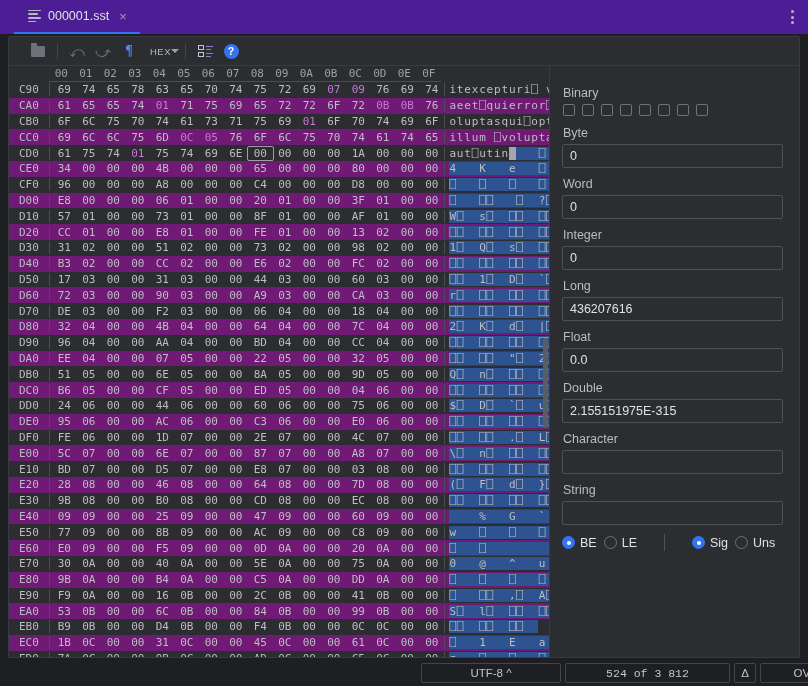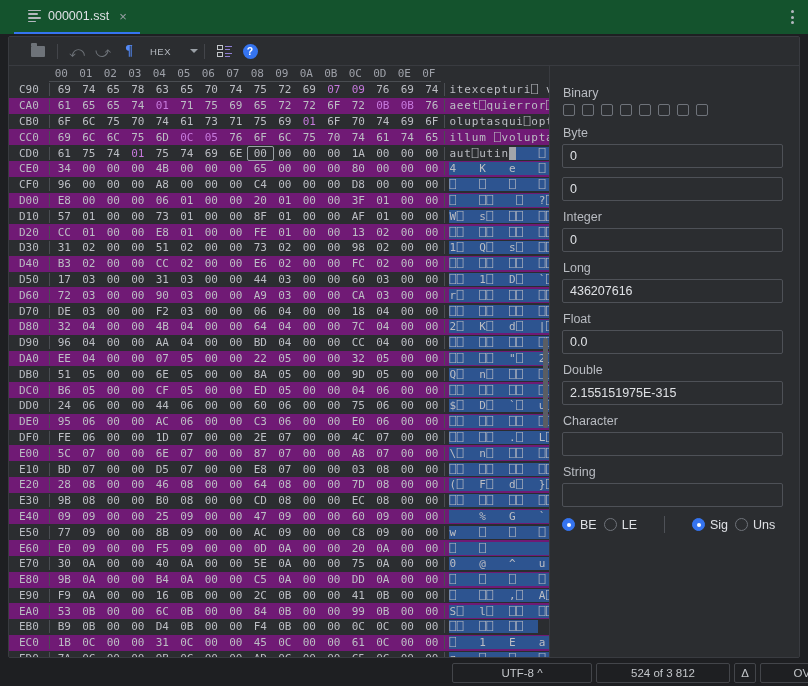--- a/index.html
+++ b/index.html
@@ -7,21 +7,21 @@
     width: 808px; height: 686px;
     background: #2b2d30;
     font-family: "Liberation Sans", sans-serif;
     overflow: hidden;
   }
   #app { position: relative; width: 808px; height: 686px; background: #1e1f22; }
 
   
   .tabbar {
     position: absolute; left: 0; top: 0; width: 808px; height: 34px;
-    background: #14532d; display: flex; 
+    background: #4c1d95; display: flex; 
   }
   .tab {
     display: flex; align-items: center; gap: 7px;
     height: 34px; padding: 0 10px 0 14px; margin-left: 14px;
     border-bottom: 2px solid #3574f0;
     color: #dfe1e5; font-size: 12.5px;
   }
   .tab-icon { display: inline-flex; flex-direction: column; gap: 2px; width: 13px; }
   .tab-icon i { display: block; height: 1.6px; background: #b4b8bf; border-radius: 1px; }
   .tab-icon i:nth-child(1) { width: 13px; }
@@ -49,21 +49,21 @@
   }
   .tbtn {
     width: 26px; height: 22px; display: flex; align-items: center; justify-content: center;
     cursor: pointer; border-radius: 3px;
   }
   .tsep { width: 1px; height: 15px; background: #43454a; margin: 0 6px; }
   .folder-ico { width: 14px; height: 11px; background: #6e7379; border-radius: 1px; position: relative; }
   .folder-ico::before { content: ""; position: absolute; left: 0; top: -3px; width: 6px; height: 3px; background: #6e7379; border-radius: 1px 1px 0 0; }
   .undo, .redo { font-size: 15px; color: #6e7379; line-height: 1; }
   .pilcrow { font-size: 14px; color: #548af7; font-family: "Liberation Serif", serif; font-weight: bold; }
-  .hexsel { display: flex; align-items: center; gap: 19px; margin-left: 8px; cursor: pointer; }
+  .hexsel { display: flex; align-items: center; gap: 0; margin-left: 8px; cursor: pointer; }
   .hexsel-label { font-size: 9.5px; color: #b4b8bf; letter-spacing: .5px; }
   .caret-d { width: 0; height: 0; border-left: 4px solid transparent; border-right: 4px solid transparent; border-top: 4px solid #9aa0a6; }
   .listico { width: 15px; height: 13px; position: relative; }
   .listico .bx { position: absolute; left: 0; width: 6px; height: 5.5px; border: 1px solid #c3c6ca; }
   .listico .bx:nth-child(1) { top: 0; }
   .listico .bx:nth-child(2) { top: 7px; }
   .listico .ln { position: absolute; left: 8px; height: 1.6px; background: #8f7fd4; width: 7px; }
   .listico .ln.a { top: 1px; } .listico .ln.b { top: 4px; width: 5px; }
   .listico .ln.c { top: 8px; } .listico .ln.d { top: 11px; width: 5px; }
   .helpico {
@@ -126,21 +126,21 @@
   .status {
     position: absolute; left: 24px; bottom: 2px; width: 792px; height: 22px;
     display: flex; justify-content: flex-end; align-items: center; gap: 0;
   }
   .scell {
     height: 20px; border: 1px solid #43454a; border-radius: 2px;
     display: flex; align-items: center; justify-content: center;
     color: #c3c6ca; font-size: 11.5px; margin-left: 4px;
   }
   .scell.enc { width: 140px; }
-  .scell.sel { width: 134px; }
+  .scell.sel { width: 165px; font-family: Liberation Mono, monospace; }
   .scell.rng { width: 165px; }
   .scell.delta { width: 22px; }
   .scell.ovr { width: 56px; padding-left: 36px; }
 </style>
 </head>
 <body>
 
 <div id="app">
 
   <div class="tabbar">
@@ -1607,20 +1607,21 @@
             <div class="bitbox"></div>
             <div class="bitbox"></div>
             <div class="bitbox"></div>
             <div class="bitbox"></div>
             <div class="bitbox"></div>
             <div class="bitbox"></div>
           </div>
         <div id="fieldlist">
             <div class="fld-label">Byte</div>
             <div class="fld-input">0</div>
+            <div class="fld-label">Word</div>
             <div class="fld-input">0</div>
             <div class="fld-label">Integer</div>
             <div class="fld-input">0</div>
             <div class="fld-label">Long</div>
             <div class="fld-input">436207616</div>
             <div class="fld-label">Float</div>
             <div class="fld-input">0.0</div>
             <div class="fld-label">Double</div>
             <div class="fld-input">2.155151975E-315</div>
             <div class="fld-label">Character</div>

